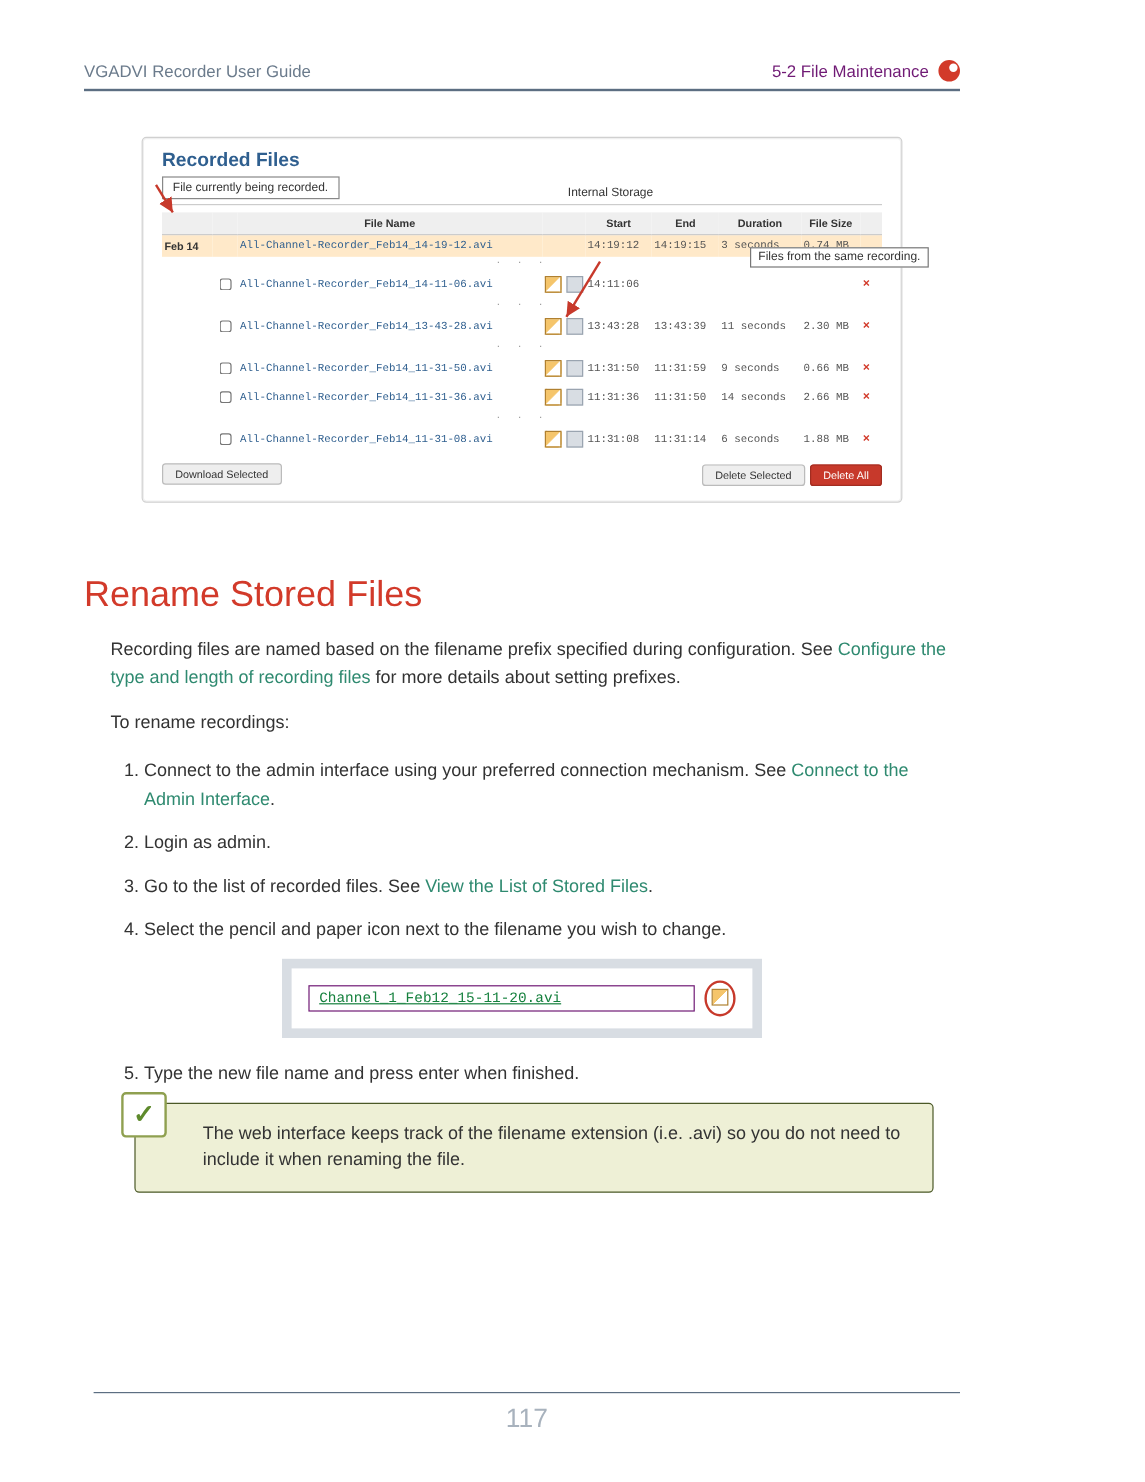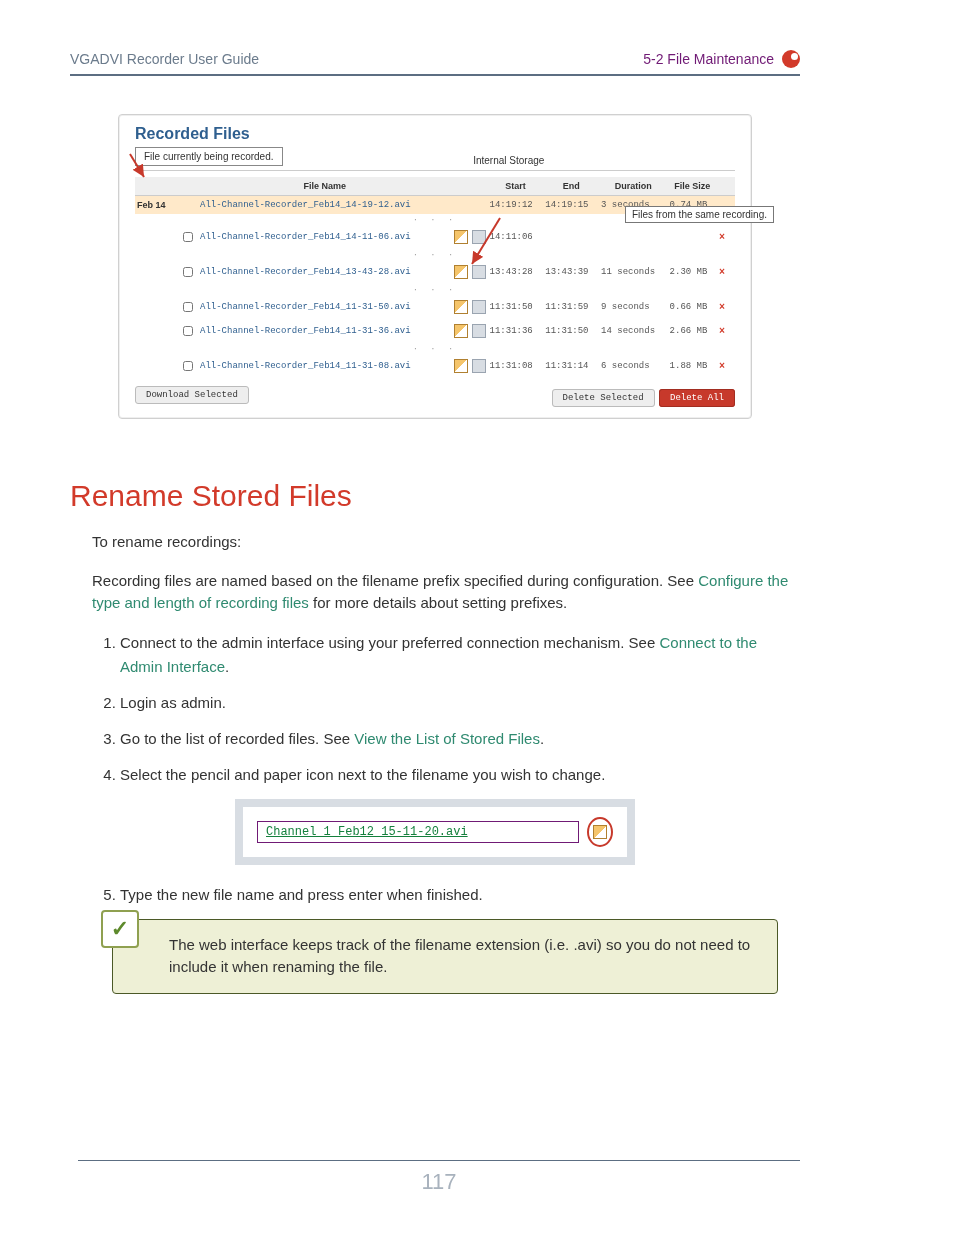--- a/index.html
+++ b/index.html
@@ -140,21 +140,21 @@
     display:flex;
     justify-content: space-between;
     margin-top:8px;
   }
   .btn {
     border:1px solid #bbb;
     border-radius:3px;
     background:#eee;
     font-size:9px;
     padding:3px 10px;
-    font-family: Liberation Mono, monospace;
+    font-family: Liberation Sans, sans-serif;
   }
   .btn.primary {
     background:#c7392b;
     color:#fff;
     border-color:#a22d21;
   }
   .callout-box {
     position:absolute;
     border:1px solid #777;
     background:#fff;
@@ -409,25 +409,25 @@
           </marker>
         </defs>
         <line x1="60" y1="40" x2="74" y2="63" stroke="#c7392b" stroke-width="2" marker-end="url(#ah)"></line>
         <line x1="430" y1="104" x2="402" y2="150" stroke="#c7392b" stroke-width="2" marker-end="url(#ah)"></line>
       </svg>
     </div>
   </div>
 
   <h1 class="section">Rename Stored Files</h1>
 
-  <p class="body-text">To rename recordings:</p>
-
   <p class="body-text">
     <span>Recording files are named based on the filename prefix specified during configuration. See </span><a class="link">Configure the type and length of recording files</a><span> for more details about setting prefixes.</span>
   </p>
+
+  <p class="body-text">To rename recordings:</p>
 
   <ol class="steps">
     <li>
       <span>Connect to the admin interface using your preferred connection mechanism. See </span><a class="link">Connect to the Admin Interface</a><span>.</span>
     </li>
     <li>Login as admin.</li>
     <li>
       <span>Go to the list of recorded files. See </span><a class="link">View the List of Stored Files</a><span>.</span>
     </li>
     <li>Select the pencil and paper icon next to the filename you wish to change.</li>

